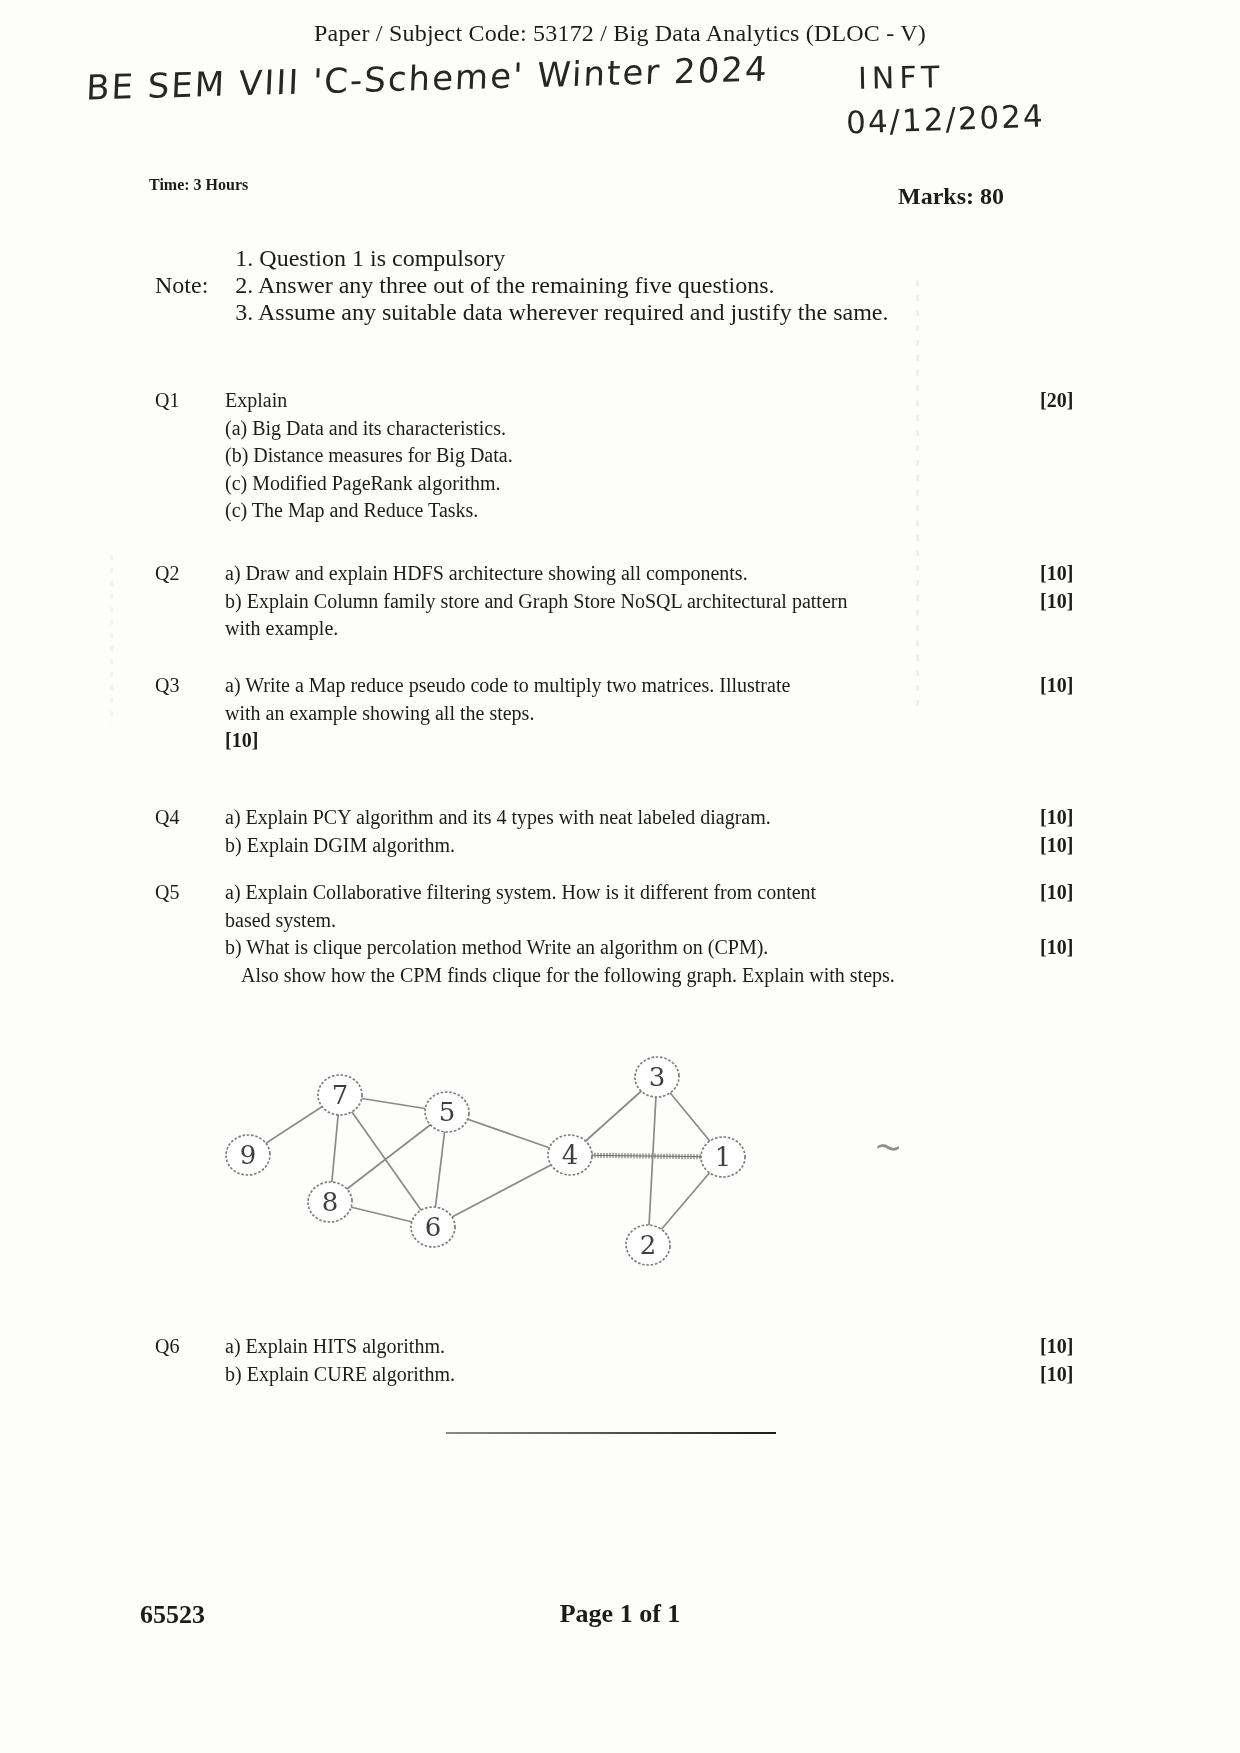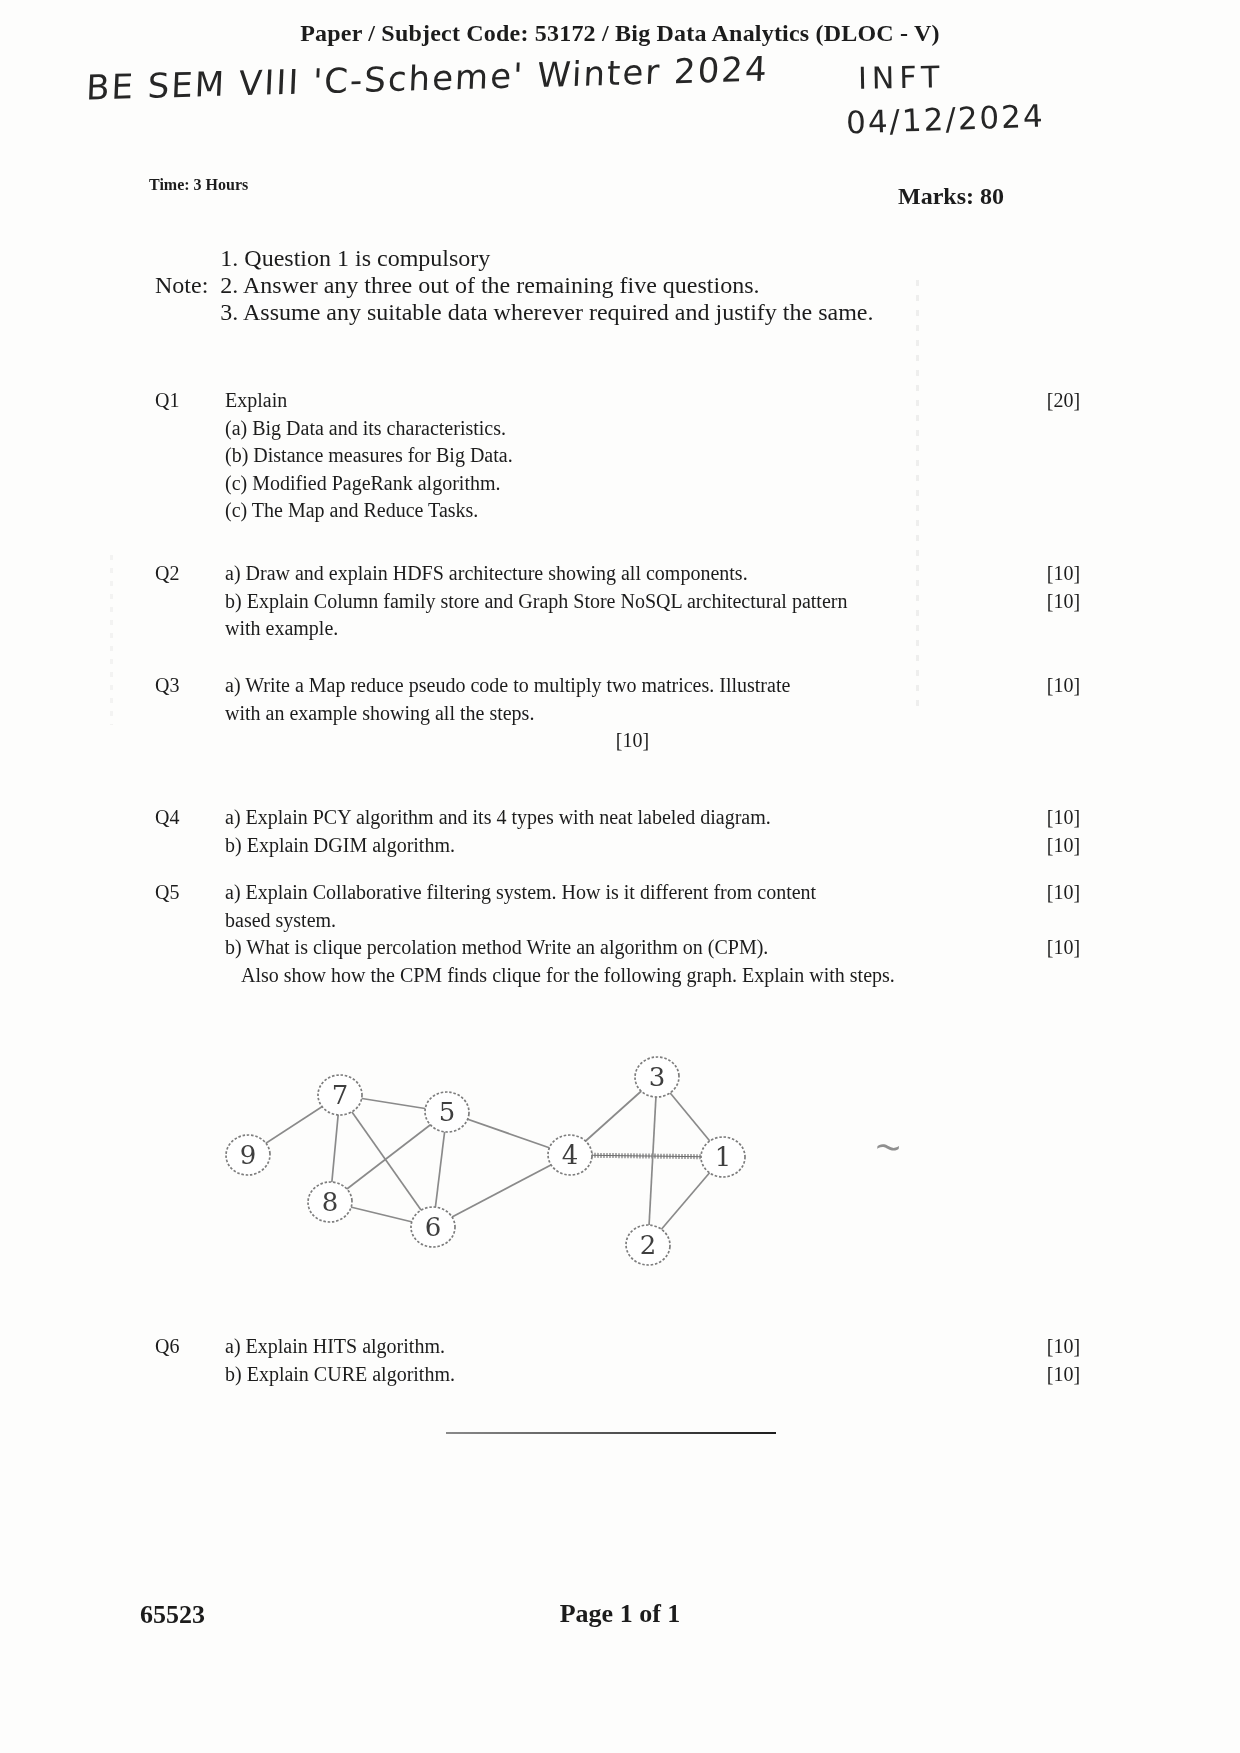--- a/index.html
+++ b/index.html
@@ -1,41 +1,41 @@
 <!DOCTYPE html>
 <html><head>
 <meta charset="utf-8">
 <title>Exam Paper Scan</title>
 <style>
   html,body{margin:0;padding:0;background:#ffffff;}
   .page{position:relative;width:1240px;height:1753px;background:#fdfdfc;overflow:hidden;
         font-family:"Liberation Serif",serif;color:#1c1c1c;}
   .abs{position:absolute;}
   
-  .header{top:20px;left:0;width:100%;text-align:center;font-weight:bold;font-size:24px;letter-spacing:.2px;}
+  .header{top:20px;left:0;width:100%;text-align:center;font-weight:normal;font-size:24px;letter-spacing:.2px;}
   
   .hw{font-family:"DejaVu Sans",sans-serif;color:#262626;white-space:nowrap;}
   .hw-scheme{left:86px;top:58px;font-size:34px;letter-spacing:2px;transform:rotate(-1.6deg) skewX(-4deg);}
   .hw-branch{left:858px;top:60px;font-size:30px;letter-spacing:5px;transform:rotate(-1deg);}
   .hw-date{left:846px;top:101px;font-size:31px;letter-spacing:2px;transform:rotate(-2deg);}
   .hw-squiggle{left:874px;top:1126px;font-size:34px;color:#8f8f8f;transform:rotate(8deg);}
   
   .time{left:149px;top:176px;font-weight:bold;font-size:16px;}
   .marks{left:898px;top:183px;font-weight:bold;font-size:24px;}
   
   .note{left:155px;top:245px;display:flex;gap:12px;font-size:24px;align-items:center;}
   .note-label{flex:0 0 auto;}
-  .note-item{line-height:27px;}
+  .note-item{line-height:27px;margin-left:15px;}
   
   .question{left:155px;width:932px;font-size:20px;}
   .qrow{display:grid;grid-template-columns:70px 815px 47px;line-height:27.5px;}
   .qlabel{}
   .qtext{}
   .qtext.indent{padding-left:16px;}
-  .qmarks{font-weight:normal;text-align:center;}
+  .qmarks{font-weight:bold;text-align:left;}
   .q1{top:387px;} .q2{top:560px;} .q3{top:672px;} .q4{top:804px;} .q5{top:879px;} .q6{top:1333px;}
   
   .graph{left:210px;top:1040px;width:560px;height:250px;}
   .graph .edge{stroke:#8a8a8a;stroke-width:1.7;}
   .graph .edge-band{stroke:#ababab;stroke-width:5;stroke-dasharray:2 1;}
   .graph .edge-core{stroke:#6f6f6f;stroke-width:1.2;}
   .graph .node{fill:#ffffff;stroke:#7d7d7d;stroke-width:1.7;stroke-dasharray:2.5 1.8;}
   .graph .nlabel{font-family:"DejaVu Serif",serif;font-size:26px;fill:#3f3f3f;text-anchor:middle;}
   
   .divider{left:446px;top:1432px;width:330px;height:2px;background:linear-gradient(90deg,#8a8a8a,#1d1d1d);}

